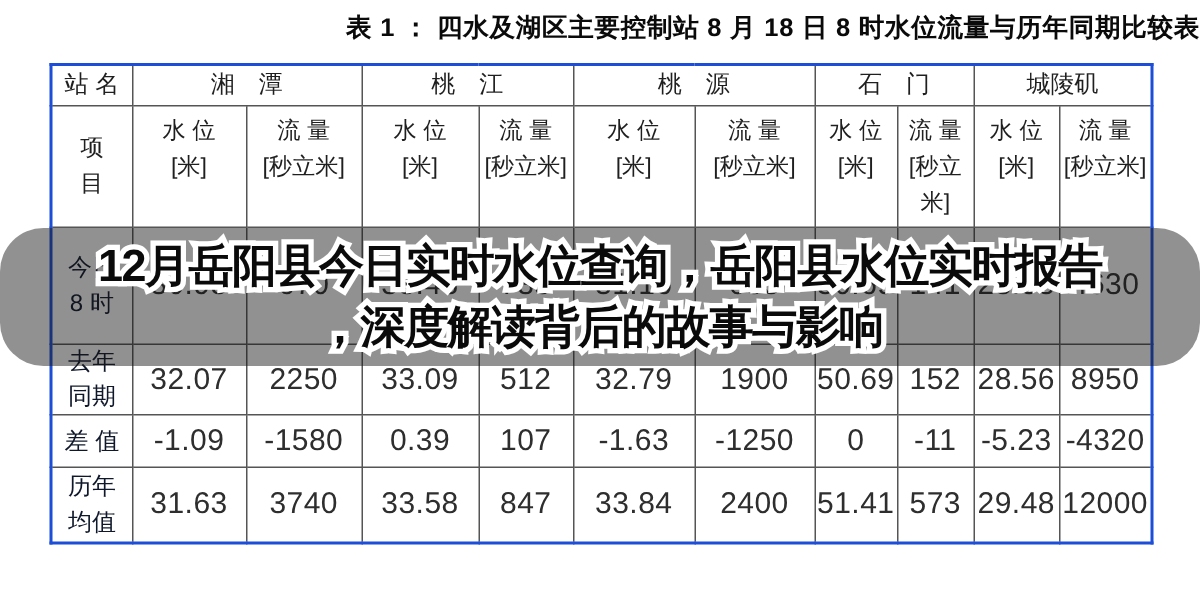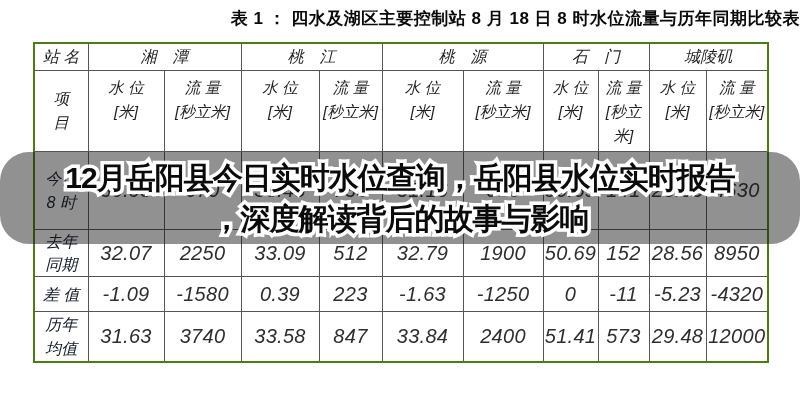--- a/index.html
+++ b/index.html
@@ -9,22 +9,21 @@
     font-family:"Liberation Sans","DejaVu Sans",sans-serif;
   }
   .page-title{
     position:absolute;top:7px;left:0;width:100%;
     text-align:right;font-size:17px;font-weight:bold;color:#0a0a0a;
     letter-spacing:0.5px;
   }
   table.water{
     position:absolute;left:33px;top:42px;width:734px;
     border-collapse:collapse;table-layout:fixed;
-    border:2px solid #4d7c0f;
-    font-style:italic;
+    border:2px solid #1d4ed8;
   }
   table.water th,table.water td{
     border:1px solid #555;padding:0;margin:0;
     text-align:center;vertical-align:middle;
     font-weight:normal;color:#2e2e2e;
     white-space:pre-line;overflow:hidden;
   }
   tr.h1 th{height:26px;font-size:16px;line-height:1.1;color:#1f1f1f;}
   tr.h2 th{height:75px;font-size:15.5px;line-height:1.55;vertical-align:top;padding-top:5px;color:#1f1f1f;}
   tr.h2 th.corner2{vertical-align:middle;padding-top:0;}
@@ -132,21 +131,21 @@
         <td>50.69</td>
         <td>152</td>
         <td>28.56</td>
         <td>8950</td>
       </tr>
       <tr>
         <th class="rowlabel">差 值</th>
         <td>-1.09</td>
         <td>-1580</td>
         <td>0.39</td>
-        <td>223</td>
+        <td>107</td>
         <td>-1.63</td>
         <td>-1250</td>
         <td>0</td>
         <td>-11</td>
         <td>-5.23</td>
         <td>-4320</td>
       </tr>
       <tr>
         <th class="rowlabel">历年
 均值</th>

